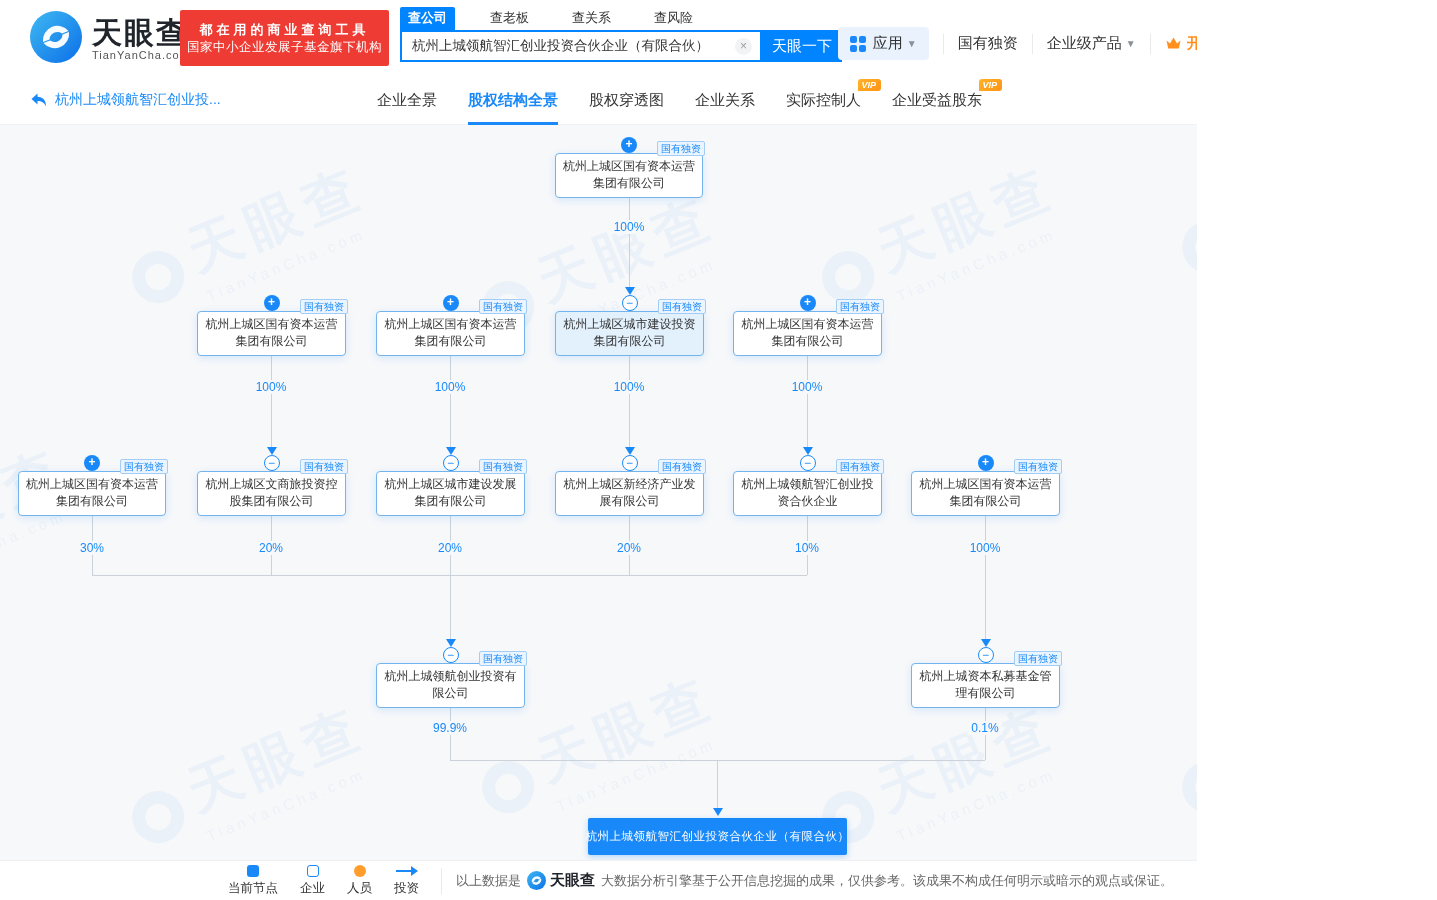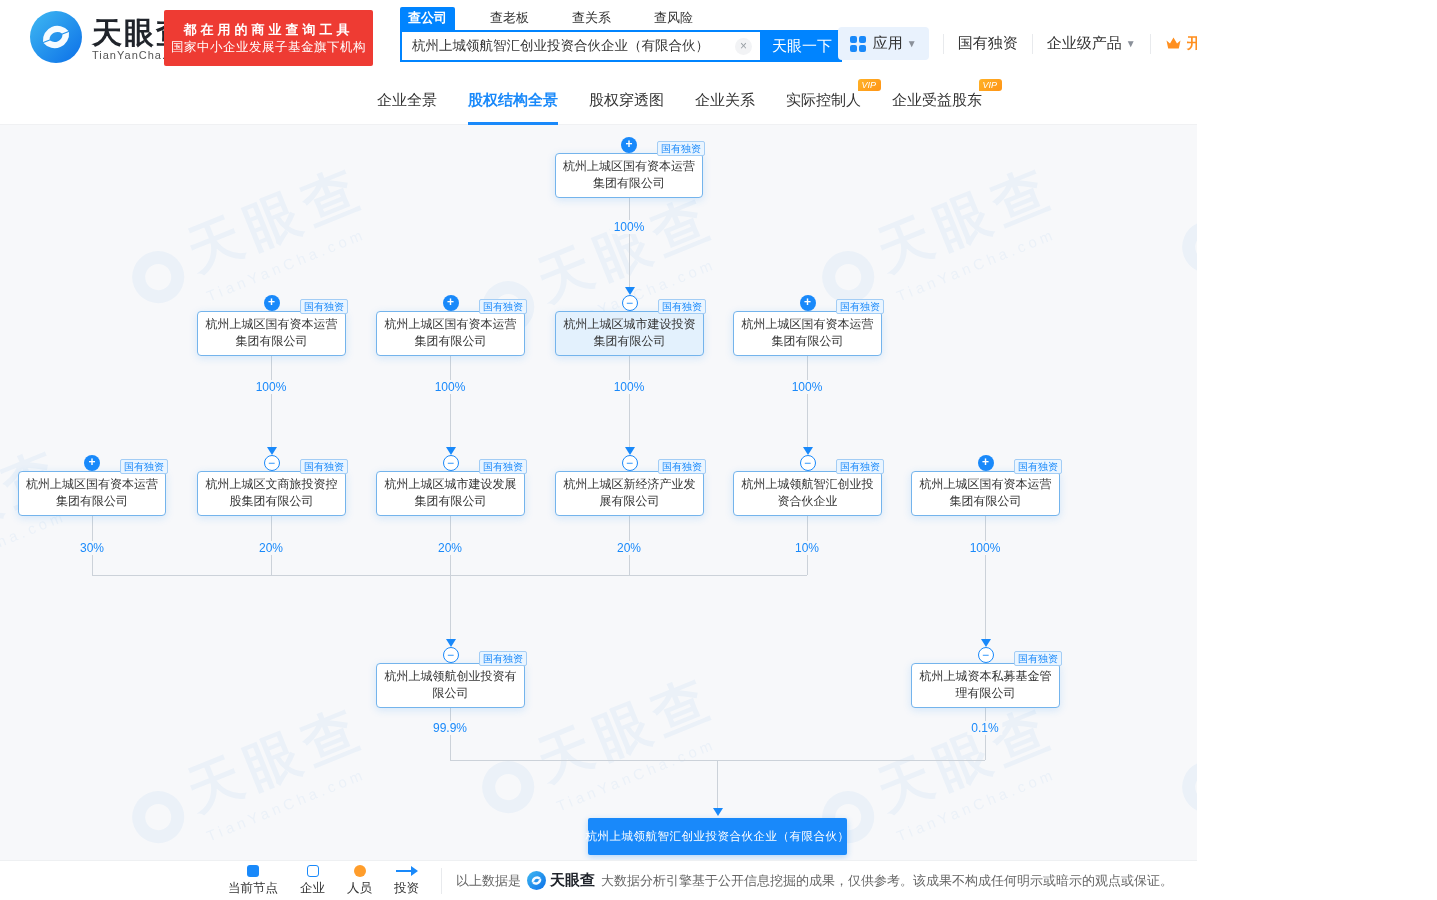--- a/index.html
+++ b/index.html
@@ -6,21 +6,21 @@
   html,body { width:1437px; height:900px; overflow:hidden; }
   body { font-family:"Liberation Sans","DejaVu Sans",sans-serif; background:#fff; color:#333; }
   .page { position:relative; width:1197px; height:900px; overflow:hidden; background:#e5e5e5; }
 
   
   .header { position:absolute; left:0; top:0; width:1437px; height:75px; background:#fff; z-index:30; }
   .logo-wrap { position:absolute; left:30px; top:11px; display:flex; align-items:center; cursor:pointer; }
   .logo-text { margin-left:10px; }
   .logo-brand { font-size:30px; font-weight:bold; color:#20242b; letter-spacing:2px; line-height:32px; }
   .logo-domain { font-size:11px; color:#555; letter-spacing:1px; }
-  .banner { position:absolute; left:164px; top:10px; width:209px; height:56px; background:#ee3b33; color:#fff; display:flex; flex-direction:column; justify-content:center; align-items:center; border-radius:2px; }
+  .banner { position:absolute; left:180px; top:10px; width:209px; height:56px; background:#ee3b33; color:#fff; display:flex; flex-direction:column; justify-content:center; align-items:center; border-radius:2px; }
   .banner-line1 { font-size:13px; letter-spacing:4px; font-weight:bold; }
   .banner-line2 { font-size:12.5px; letter-spacing:0.5px; }
 
   .search-area { position:absolute; left:400px; top:7px; }
   .search-tabs { display:flex; align-items:flex-end; height:23px; }
   .search-tab { font-size:13px; color:#333; margin-right:27px; padding:2px 8px 3px; cursor:pointer; }
   .search-tab.active { background:#0084ff; color:#fff; font-weight:bold; border-radius:2px 2px 0 0; }
   .search-row { display:flex; margin-top:0; }
   .search-box { width:362px; height:32px; border:2px solid #0084ff; background:#fff; display:flex; align-items:center; }
   .search-box input { flex:1; border:none; outline:none; font-size:13.5px; color:#333; padding:0 6px 0 10px; font-family:inherit; background:transparent; }
@@ -42,21 +42,21 @@
   .bell-dot { position:absolute; right:-2px; top:-2px; width:7px; height:7px; border-radius:50%; background:#f33; }
 
   
   .nav { position:absolute; left:0; top:75px; width:1437px; height:50px; background:#fff; border-bottom:1px solid #f0f1f3; z-index:25; }
   .nav-back { position:absolute; left:30px; top:0; height:50px; display:flex; align-items:center; cursor:pointer; max-width:230px; }
   .nav-back-title { color:#1989fa; font-size:14px; margin-left:8px; white-space:nowrap; }
   .nav-tabs { position:absolute; left:377px; top:0; height:50px; display:flex; align-items:center; }
   .nav-tab { position:relative; font-size:15px; color:#333; margin-right:31px; height:50px; display:flex; align-items:center; cursor:pointer; }
   .nav-tab.active { color:#1989fa; font-weight:bold; }
   .nav-tab.active::after { content:""; position:absolute; left:0; right:0; bottom:0; height:3px; background:#1989fa; }
-  .vip-badge { position:absolute; top:4px; right:-20px; background:linear-gradient(135deg,#ffb227,#ff9416); color:#fff; font-size:9px; font-style:italic; font-weight:normal; padding:1px 5px 1px 3px; border-radius:3px 3px 3px 0; line-height:10px;text-align:right; }
+  .vip-badge { position:absolute; top:4px; right:-20px; background:linear-gradient(135deg,#ffb227,#ff9416); color:#fff; font-size:9px; font-style:italic; font-weight:bold; padding:1px 5px 1px 3px; border-radius:3px 3px 3px 0; line-height:10px;text-align:right; }
 
   
   .diagram { position:absolute; left:0; top:125px; width:1437px; height:735px; background:#f7f8fa; overflow:hidden; z-index:1; }
   .wm { position:absolute; display:flex; align-items:center; transform:translate(-50%,-50%) rotate(-22deg); pointer-events:none; white-space:nowrap; }
   .wm-circle { width:52px; height:52px; border-radius:50%; border:13px solid rgba(45,120,215,0.055); margin-right:12px; }
   .wm-col { display:flex; flex-direction:column; }
   .wm-big { font-size:54px; font-weight:bold; letter-spacing:8px; color:rgba(45,120,215,0.055); }
   .wm-sub { font-size:15px; letter-spacing:4px; color:rgba(45,120,215,0.055); }
   .cline { position:absolute; background:#ccd2d9; }
   .cline.v { width:1px; }
@@ -174,20 +174,28 @@
         <span class="bell-dot"></span>
       </div>
       <div class="menu-item" style="margin-left:22px;">
         <span class="menu-label">超级风...</span>
         <span class="caret">▼</span>
       </div>
     </div>
   </div>
 
   <div class="nav">
+    <div class="nav-back">
+      <span style="display:flex;">
+        <svg width="17" height="16" viewBox="0 0 17 16">
+            <path d="M7.5 1.5 L1.5 7 l6 5.5 v-3.4 c4.2 0 6.6 1.4 8.4 5.4 .3-6.4-3.2-9.7-8.4-9.8 z" fill="#1989fa"></path>
+          </svg>
+      </span>
+      <span class="nav-back-title">杭州上城领航智汇创业投...</span>
+    </div>
     <div class="nav-tabs">
       <div class="nav-tab">
           <span>企业全景</span>
         </div>
       <div class="nav-tab active">
           <span>股权结构全景</span>
         </div>
       <div class="nav-tab">
           <span>股权穿透图</span>
         </div>

